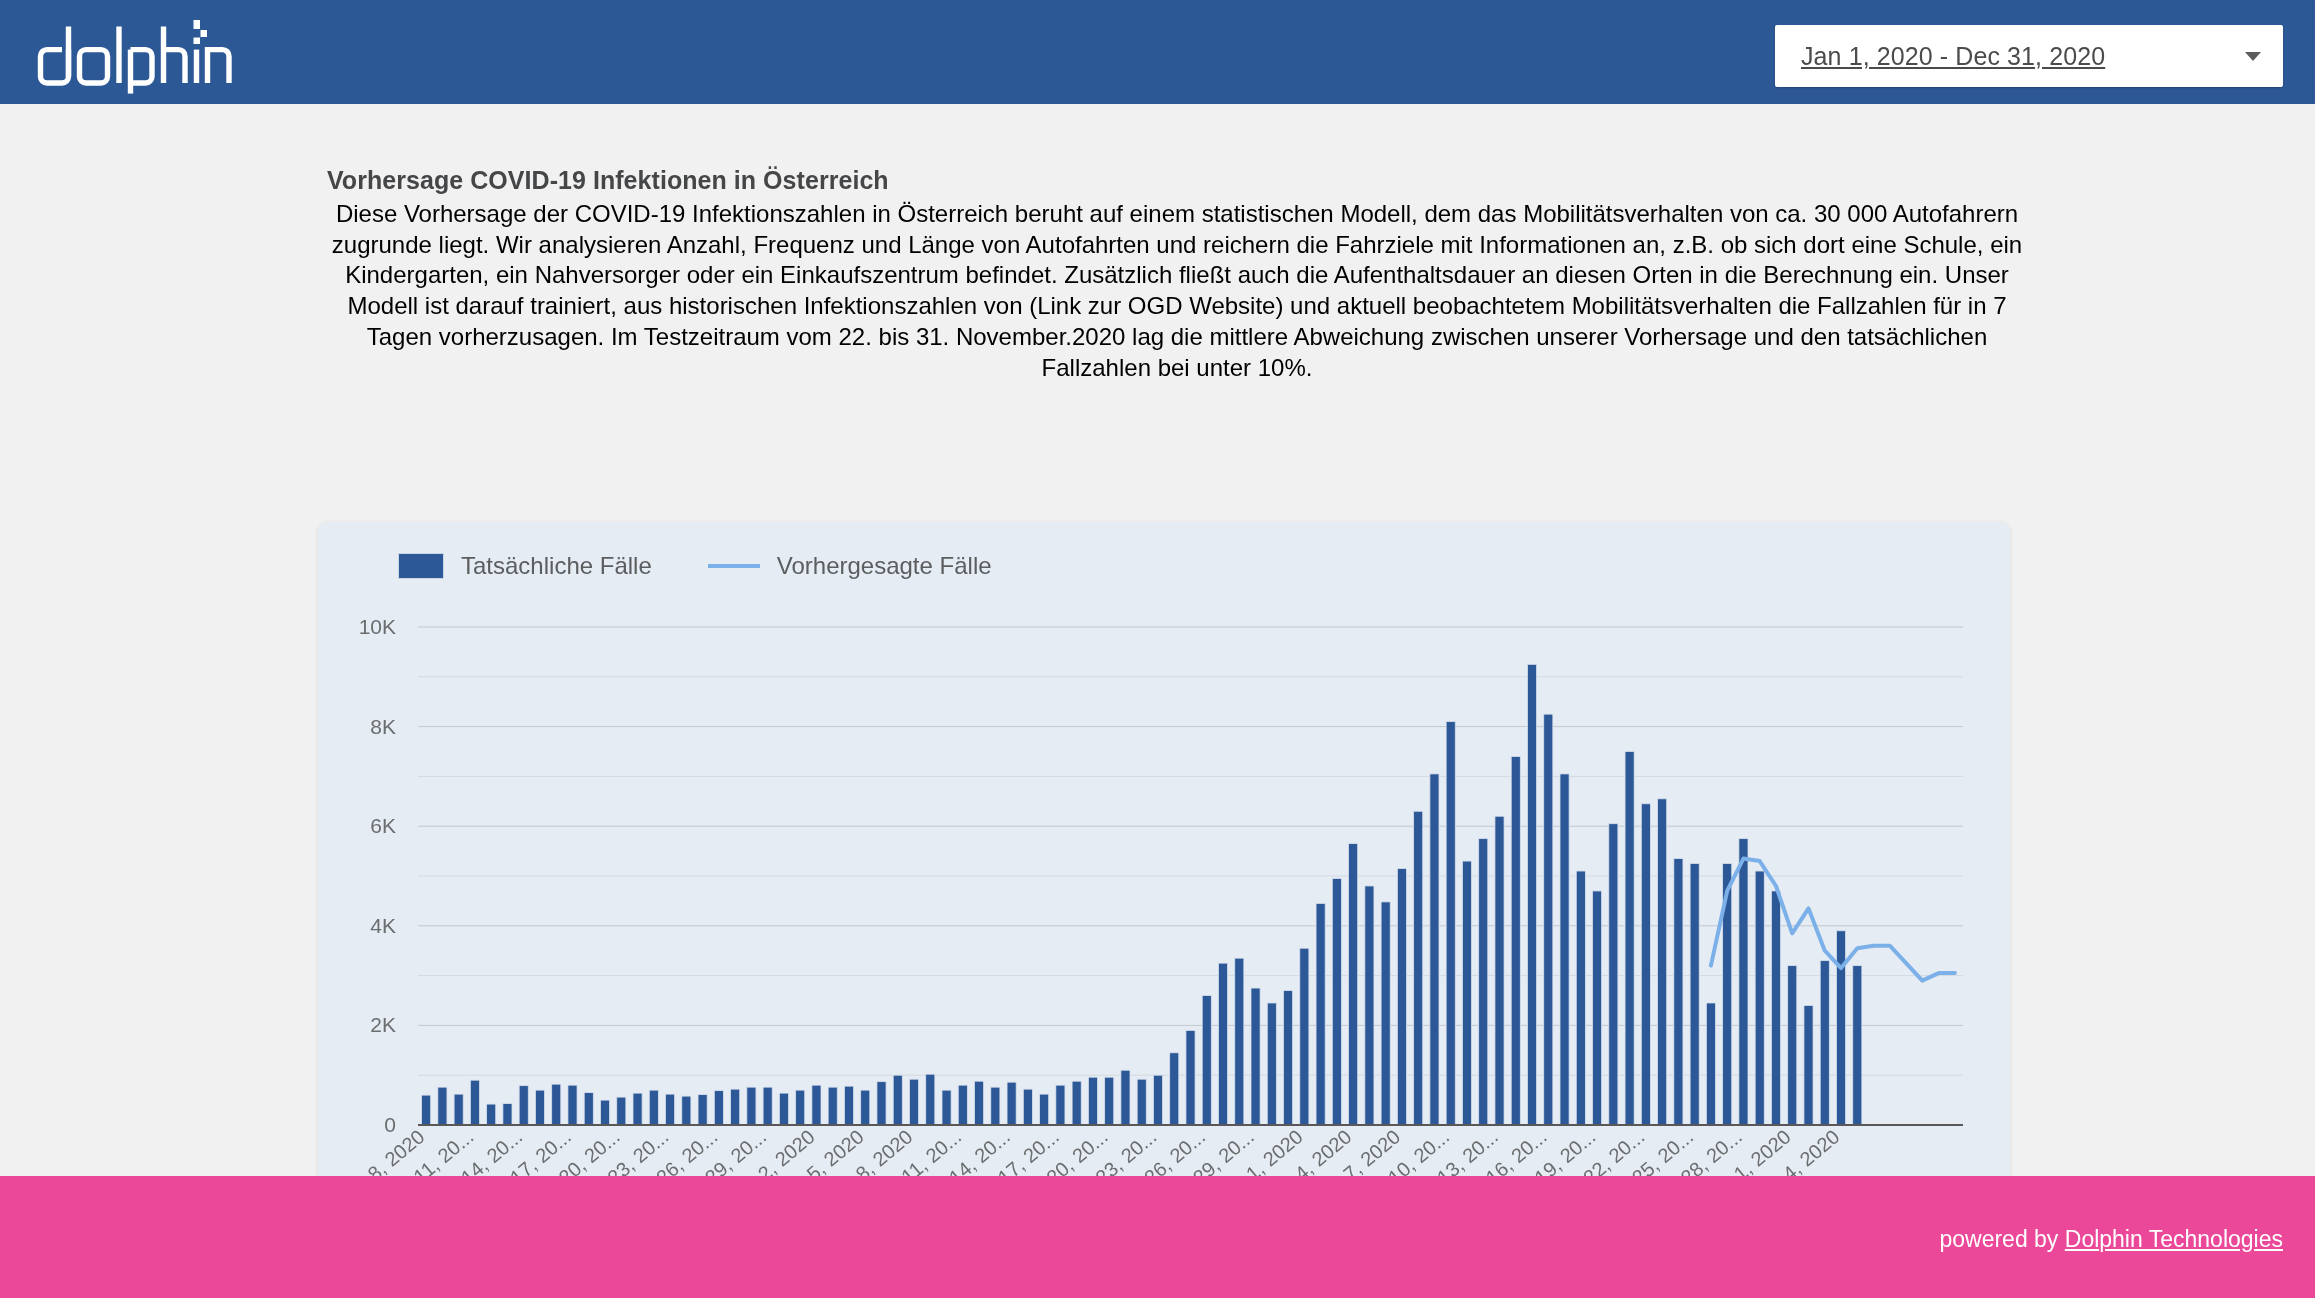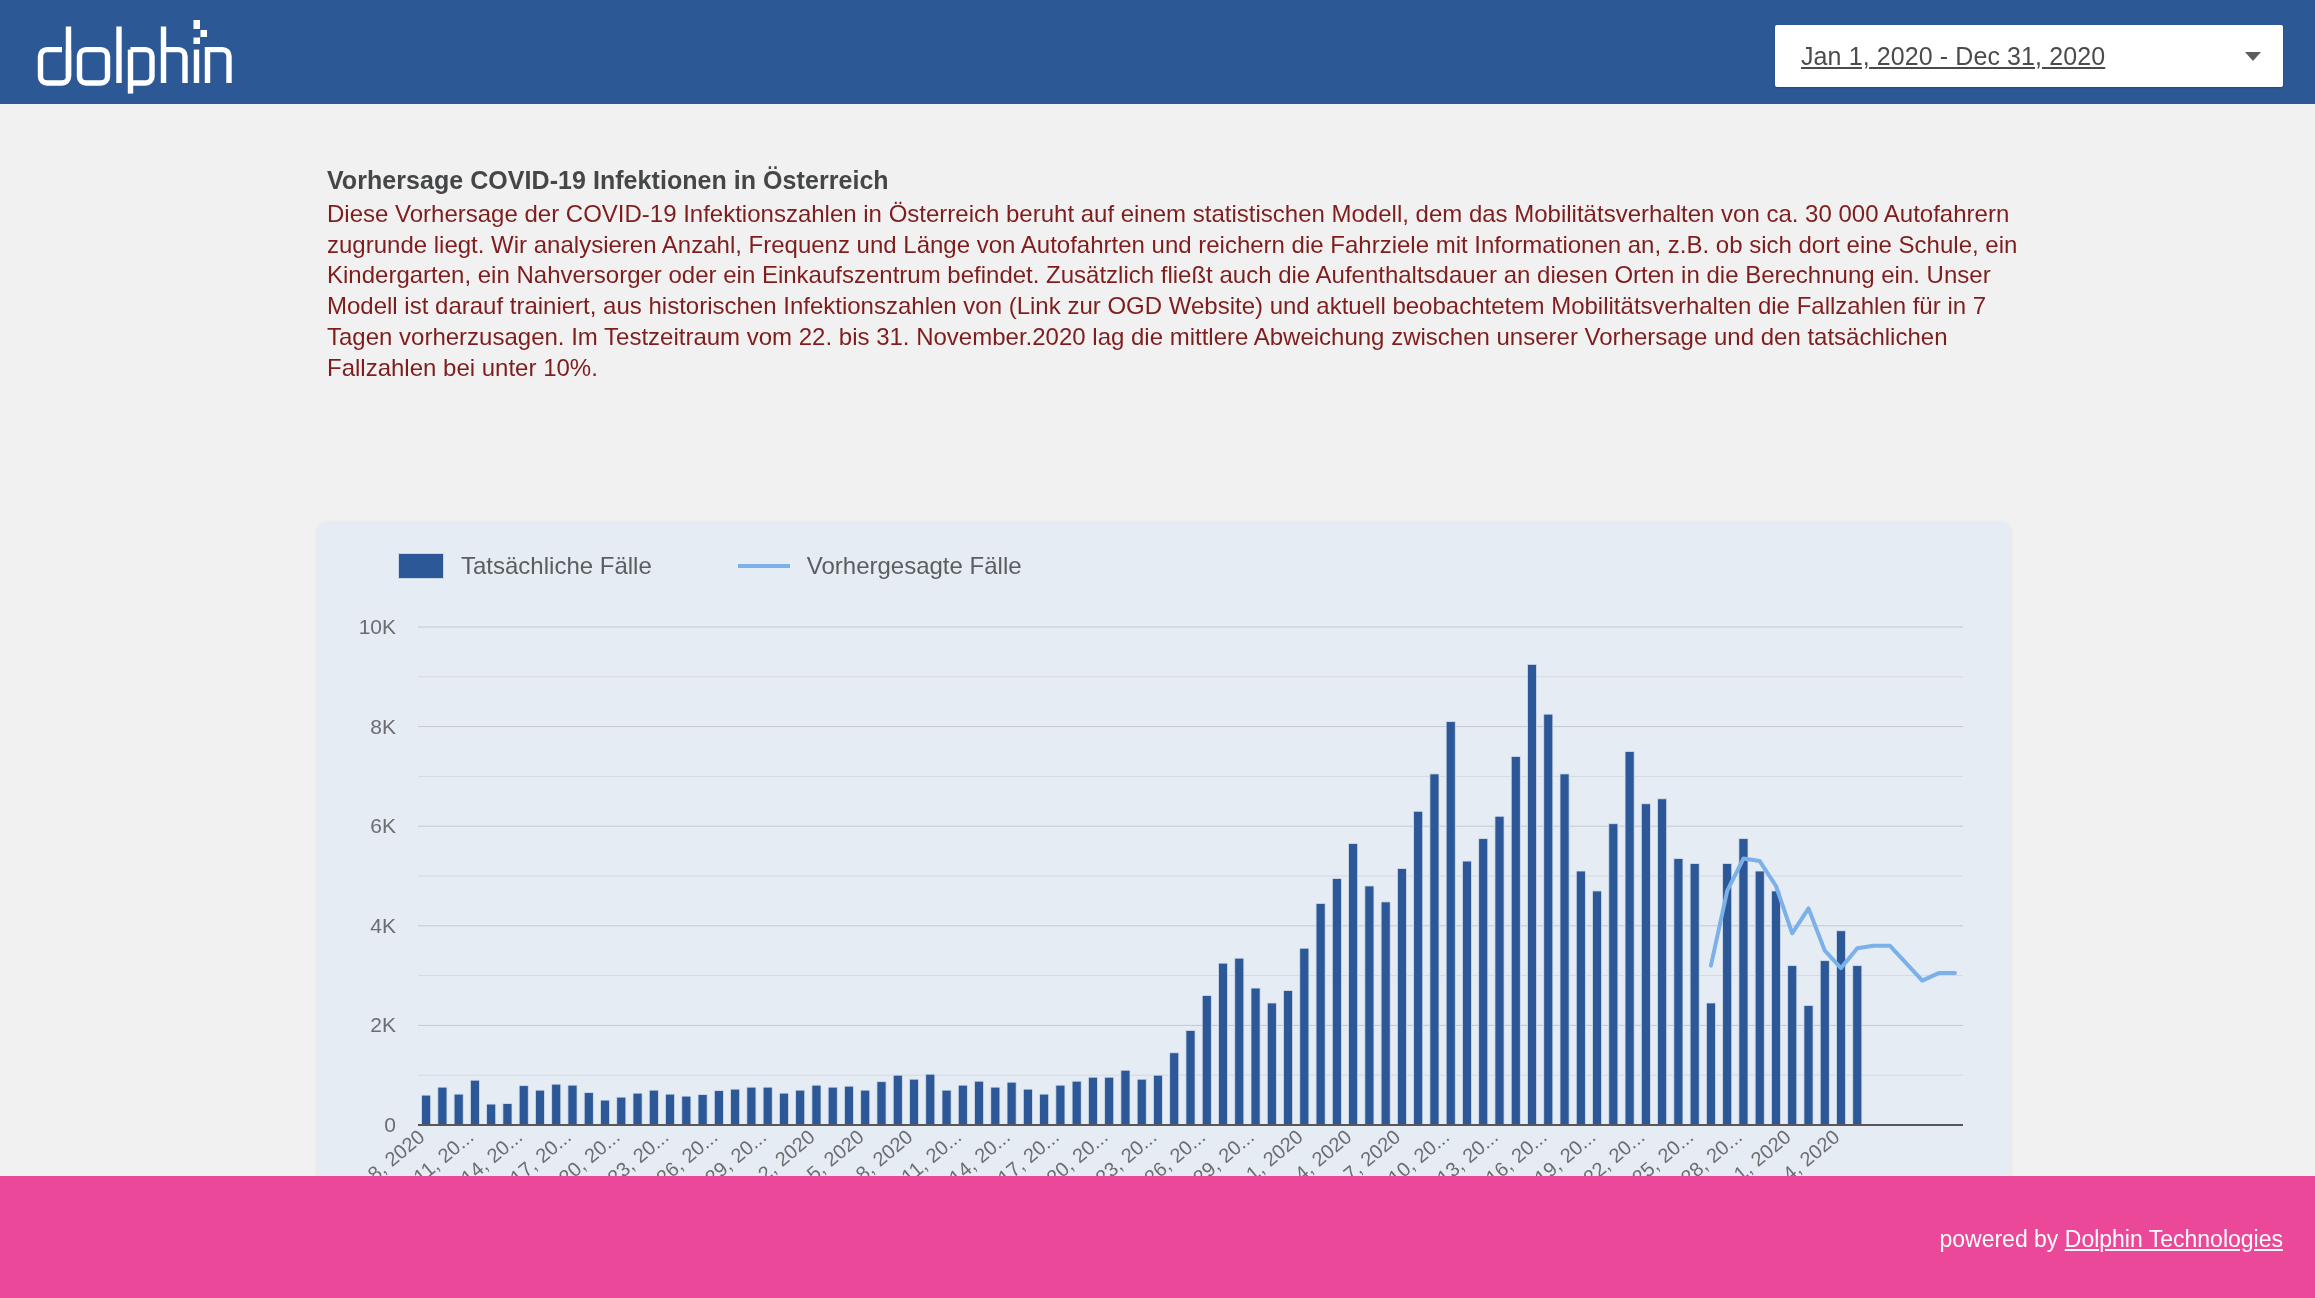--- a/index.html
+++ b/index.html
@@ -51,37 +51,37 @@
     background: #f1f1f1;
   }
 
   .content { position: absolute; left: 327px; top: 62px; width: 1700px; }
 
   .panel-title {
     font-size: 25px; font-weight: bold; color: #444648;
     margin: 0 0 4px 0; letter-spacing: .05px;
   }
   .panel-desc {
-    font-size: 24px; color: #7f1d1d; line-height: 1.28;
-    margin: 0; max-width: 1700px;
+    font-size: 24px; color: #000000; line-height: 1.28;
+    margin: 0; max-width: 1700px; text-align: center;
   }
 
   
   .chart-card {
     position: absolute; left: 318px; top: 418px;
     width: 1692px; height: 690px;
     background: #e6ecf4;
     border-radius: 9px;
     box-shadow: 0 1px 4px rgba(0,0,0,.10);
     overflow: hidden;
   }
 
   .legend {
     position: absolute; left: 80px; top: 30px;
-    display: flex; align-items: center; gap: 86px;
+    display: flex; align-items: center; gap: 56px;
   }
   .legend-item { display: flex; align-items: center; gap: 17px; }
   .legend-swatch-bar {
     width: 46px; height: 26px; background: #2d5898;
     border: 1px solid #c9d6e6;
   }
   .legend-swatch-line {
     width: 52px; height: 0;
     border-top: 4px solid #7cb0e8;
   }

